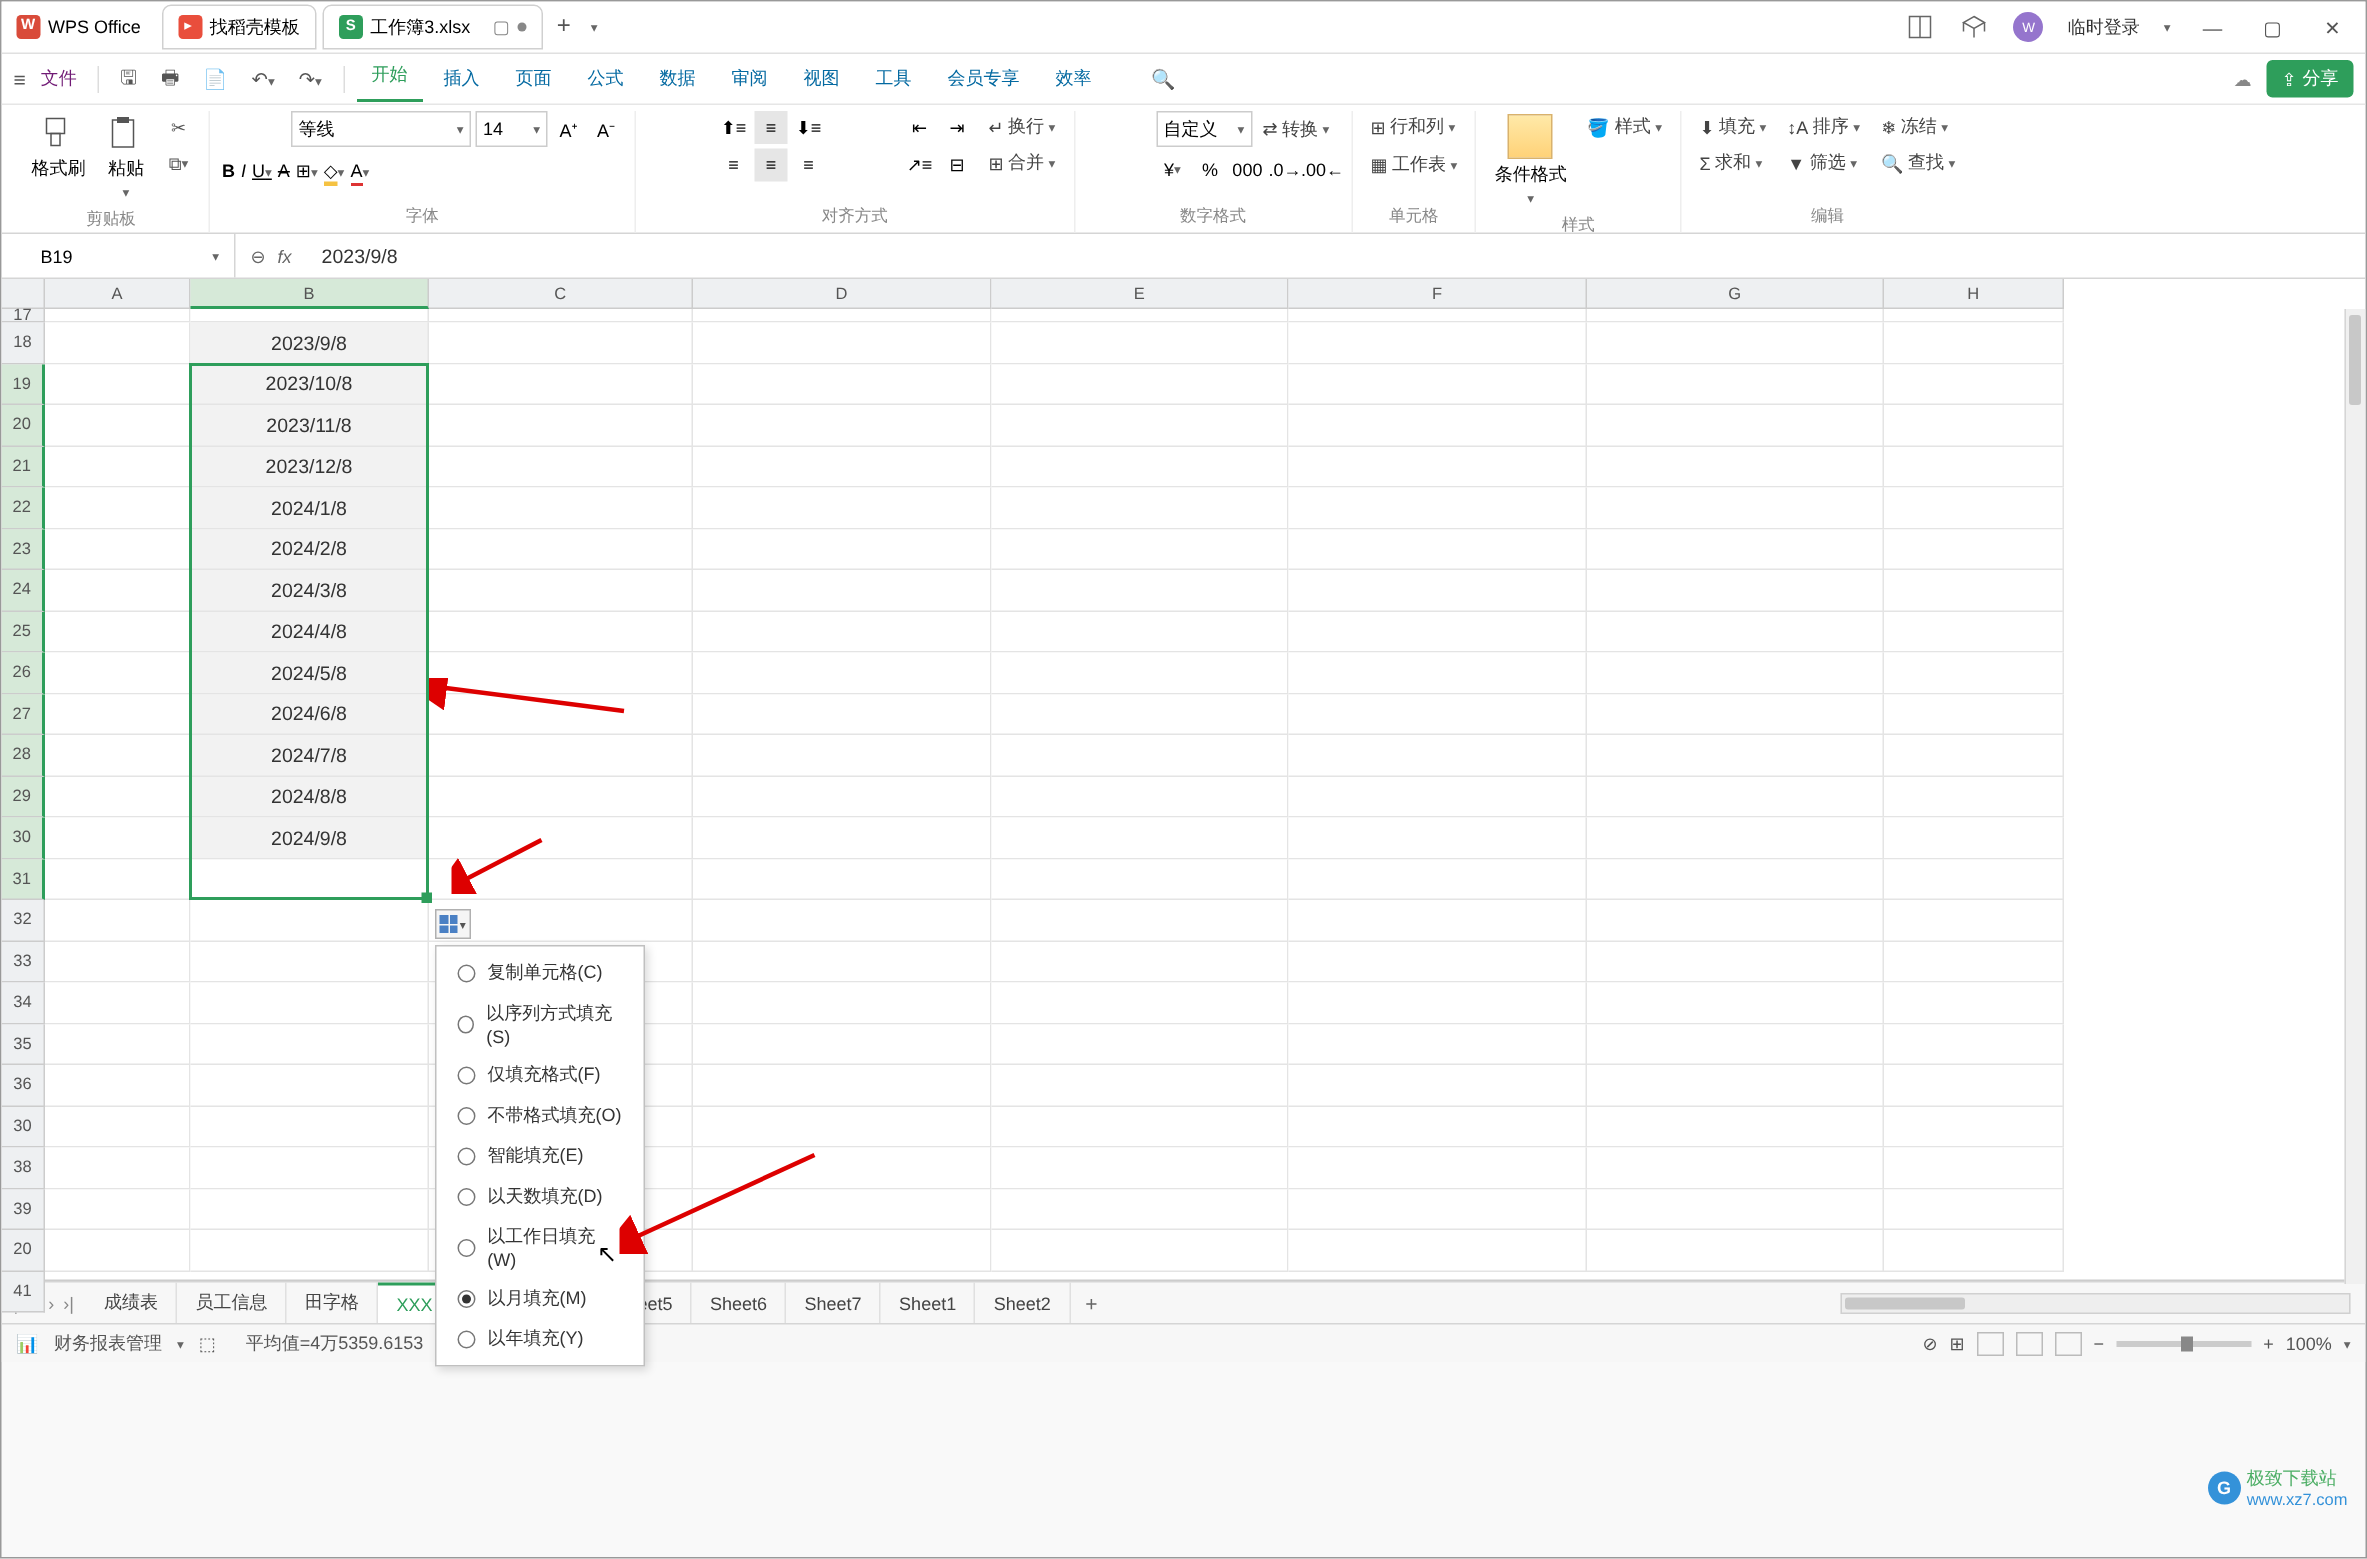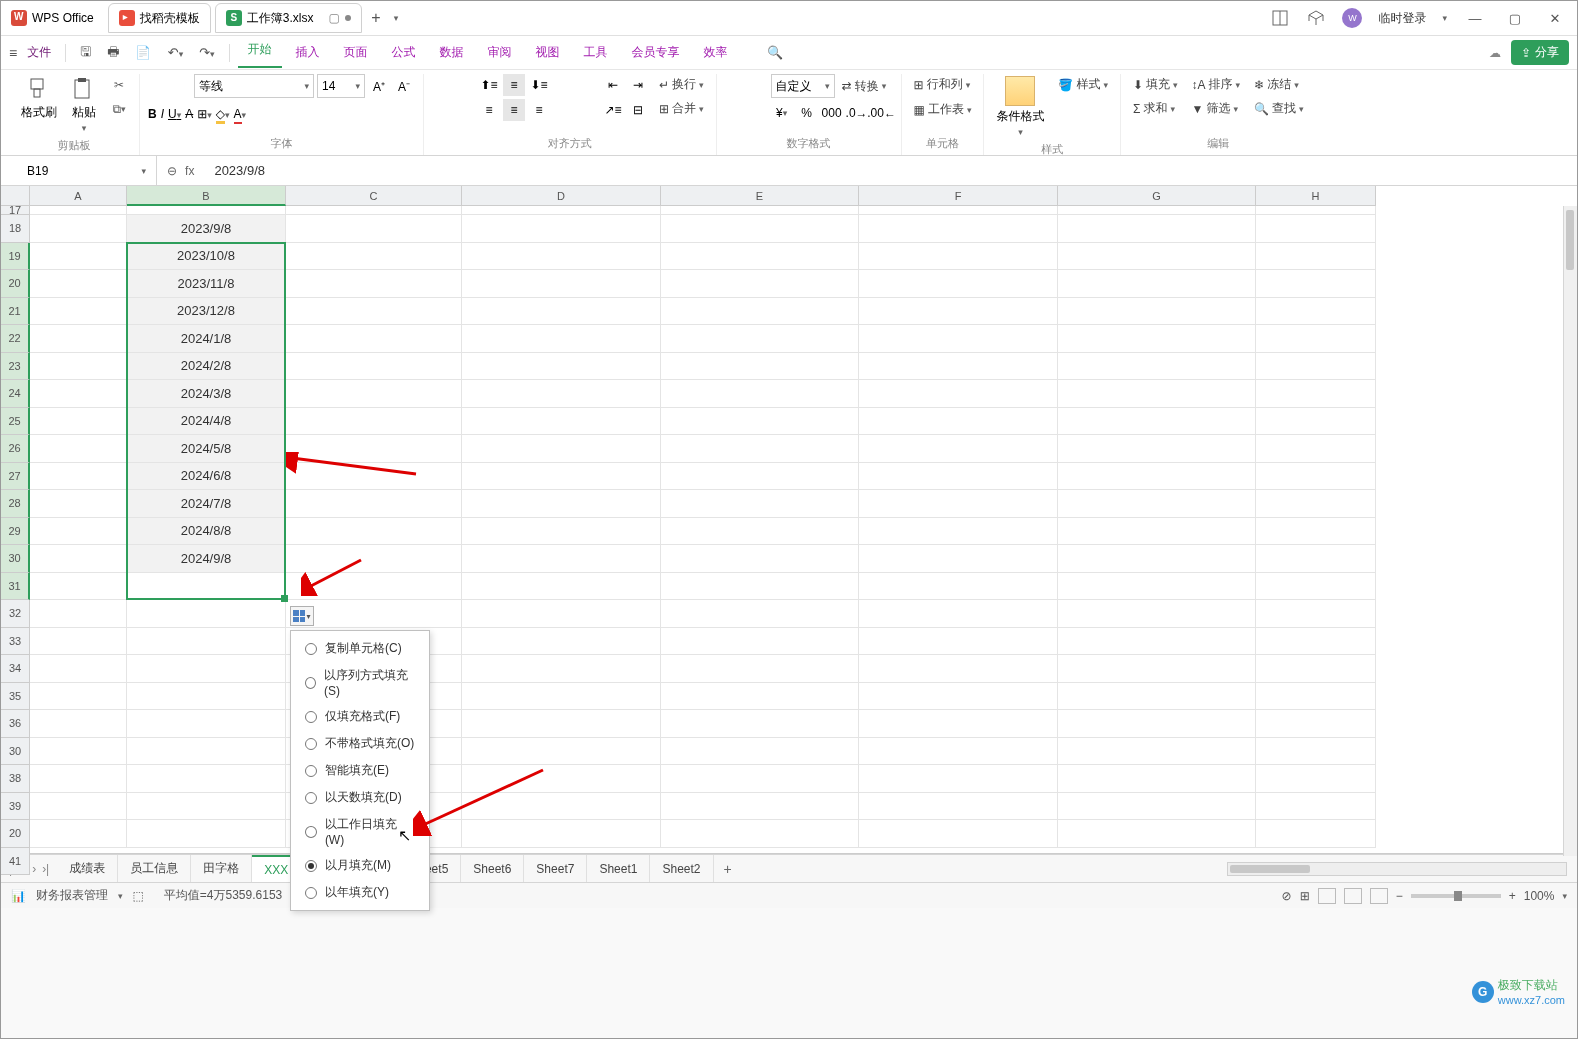--- a/index.html
+++ b/index.html
@@ -23,21 +23,21 @@
 .avatar { width:20px; height:20px; border-radius:50%; background:#9575cd; color:#fff; font-size:9px; line-height:20px; text-align:center; }
 .login-txt { color:#333; }
 .win-btn { width:24px; text-align:center; color:#555; font-size:13px; }
 
 
 .menubar { height:34px; background:#fff; display:flex; align-items:center; border-bottom:1px solid #e6e6e6; padding:0 8px; gap:4px; }
 .hamburger { font-size:14px; color:#555; }
 .file-menu { color:#701a75; padding:0 6px; }
 .qa-icon { color:#555; padding:0 6px; font-size:13px; }
 .menu-sep { width:1px; height:18px; background:#ddd; margin:0 4px; }
-.menu-item { padding:4px 10px; color:#a21caf; cursor:pointer; }
+.menu-item { padding:4px 10px; color:#0369a1; cursor:pointer; }
 .menu-item.active { color:#2e9e5b; border-bottom:2px solid #2e9e5b; padding-bottom:8px; }
 .menubar-right { margin-left:auto; display:flex; align-items:center; gap:10px; }
 .share-btn { background:#2e9e5b; color:#fff; padding:4px 10px; border-radius:4px; display:flex; align-items:center; gap:4px; }
 .cloud { color:#888; }
 
 
 .ribbon { height:86px; background:#fff; border-bottom:1px solid #d5d5d5; display:flex; padding:4px 8px 0; }
 .ribbon-group { display:flex; flex-direction:column; align-items:center; padding:0 8px; border-right:1px solid #eee; }
 .rg-content { display:flex; align-items:flex-start; gap:6px; flex:1; }
 .rg-label { font-size:11px; color:#888; padding:3px 0 4px; }
@@ -398,21 +398,21 @@
   </div>
 </div>
 
 <div class="formula-row">
   <div class="name-box">
     <span>B19</span>
     <span class="caret-d">▾</span>
   </div>
   <div class="fx-icons">
     <span>⊖</span>
-    <span style="">fx</span>
+    <span style="font-style:italic;">fx</span>
   </div>
   <div class="formula-input">2023/9/8</div>
 </div>
 
 <div class="grid-wrap" id="grid">
   <div class="topleft"></div>
   <div class="col-headers" id="colh">
       <div class="col-h" style="width: 97px;">A</div>
       <div class="col-h sel" style="width: 159px;">B</div>
       <div class="col-h" style="width: 176px;">C</div>

